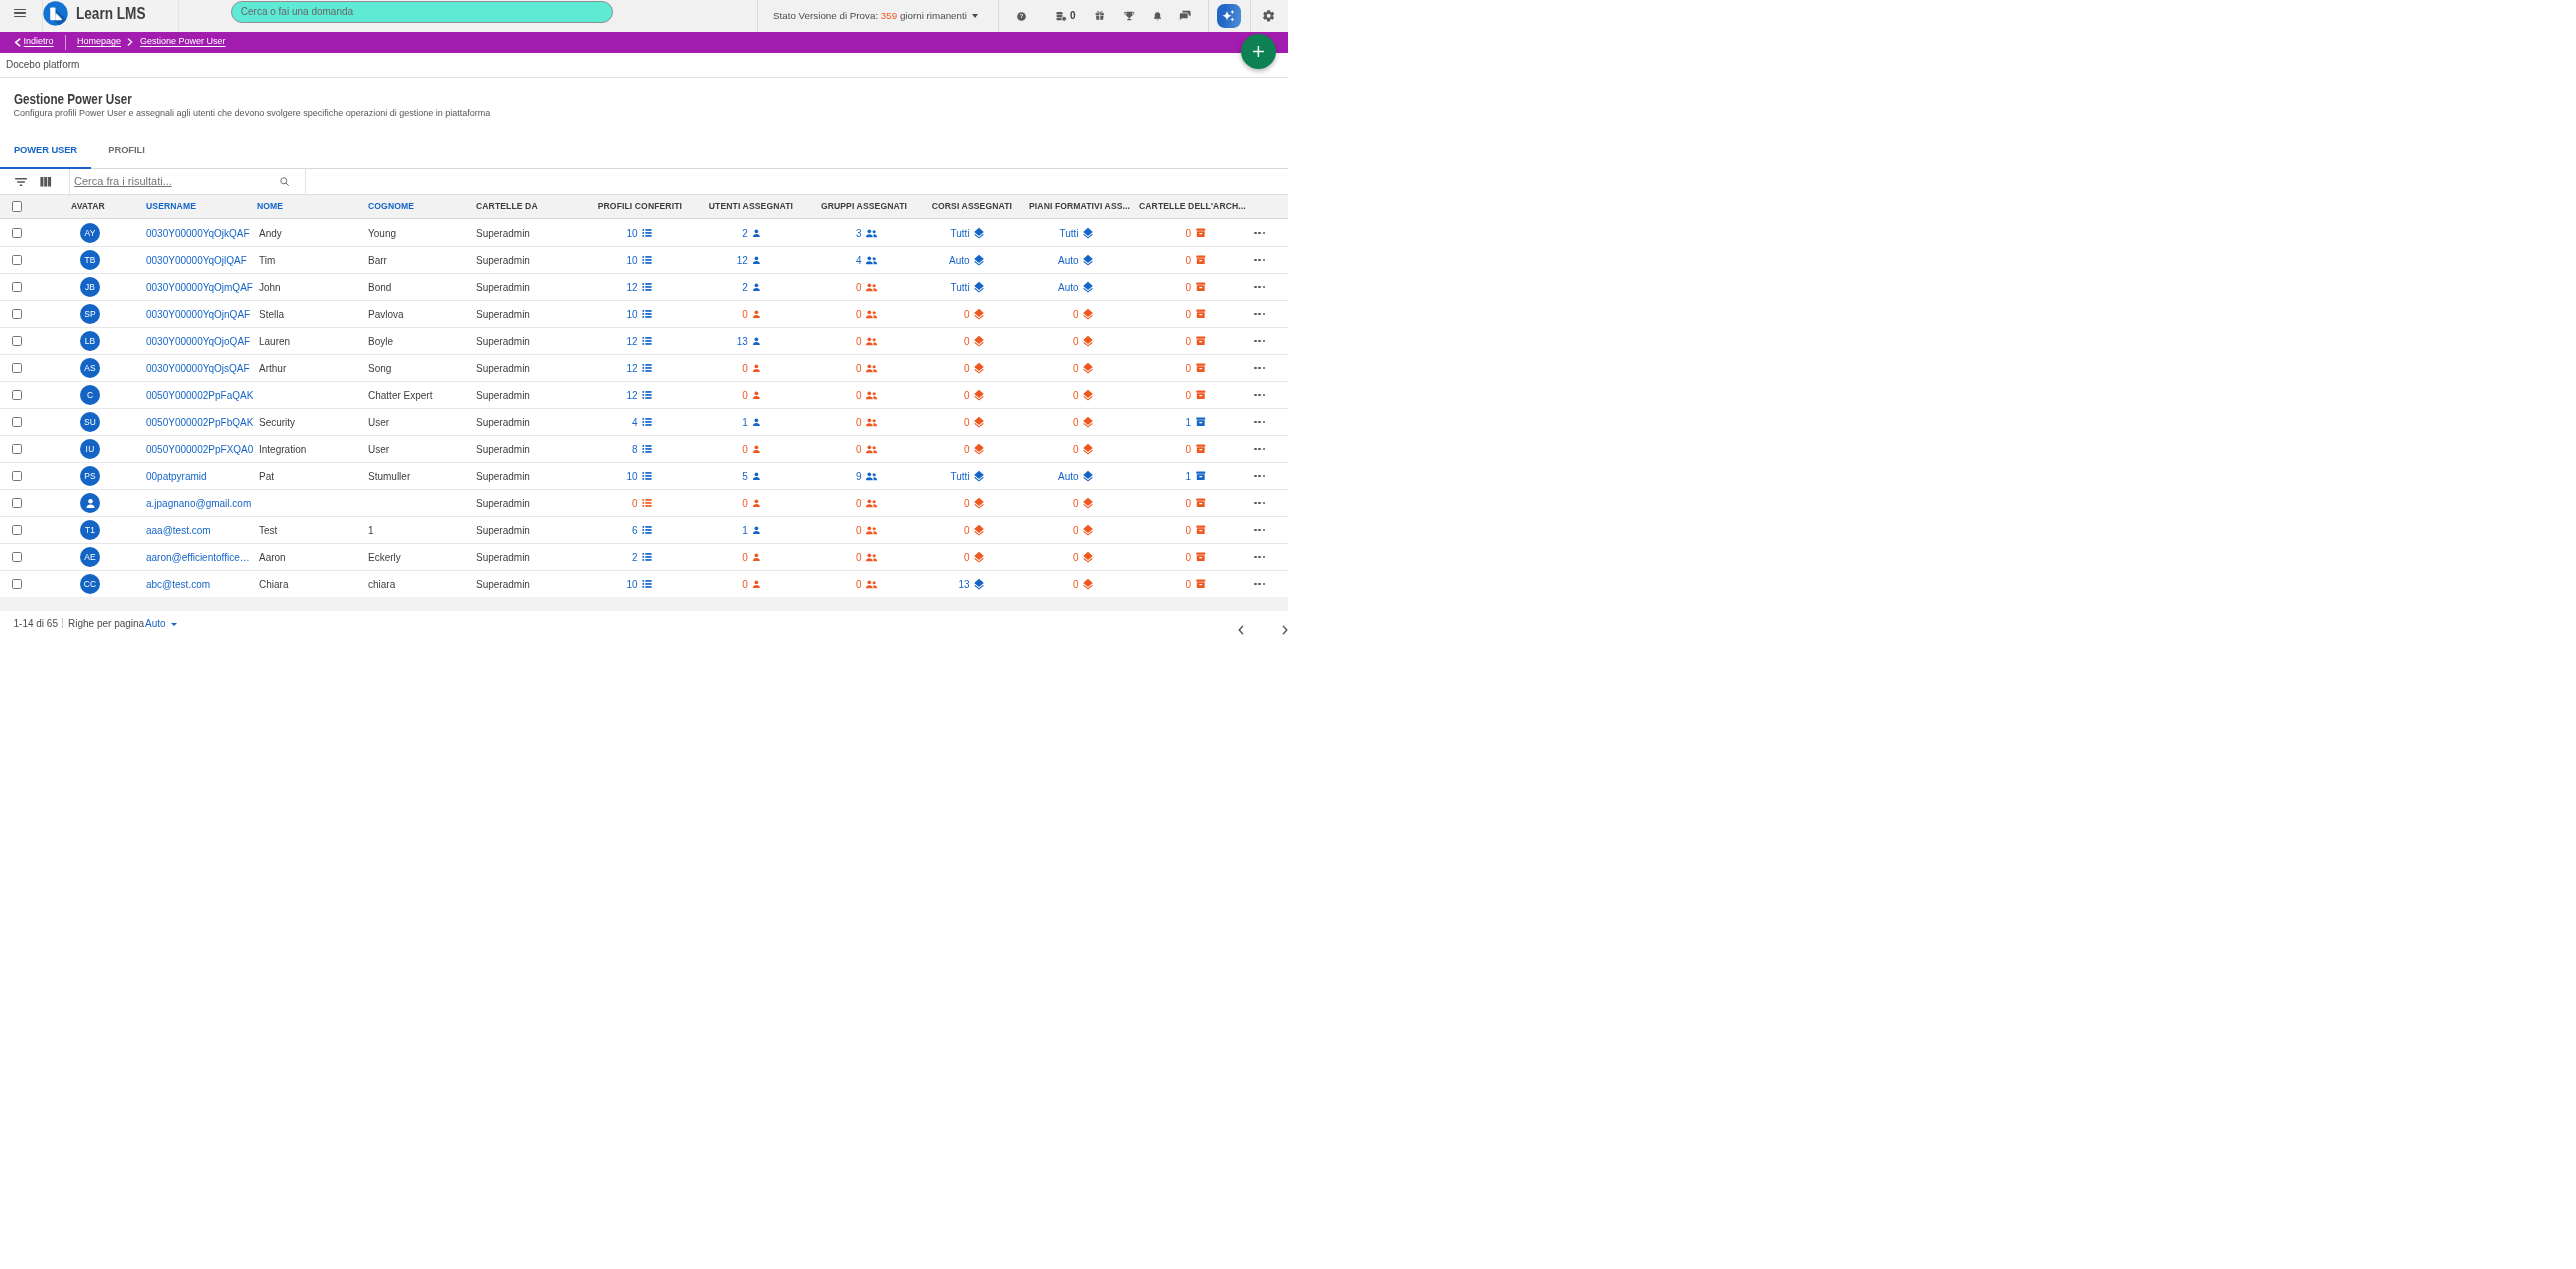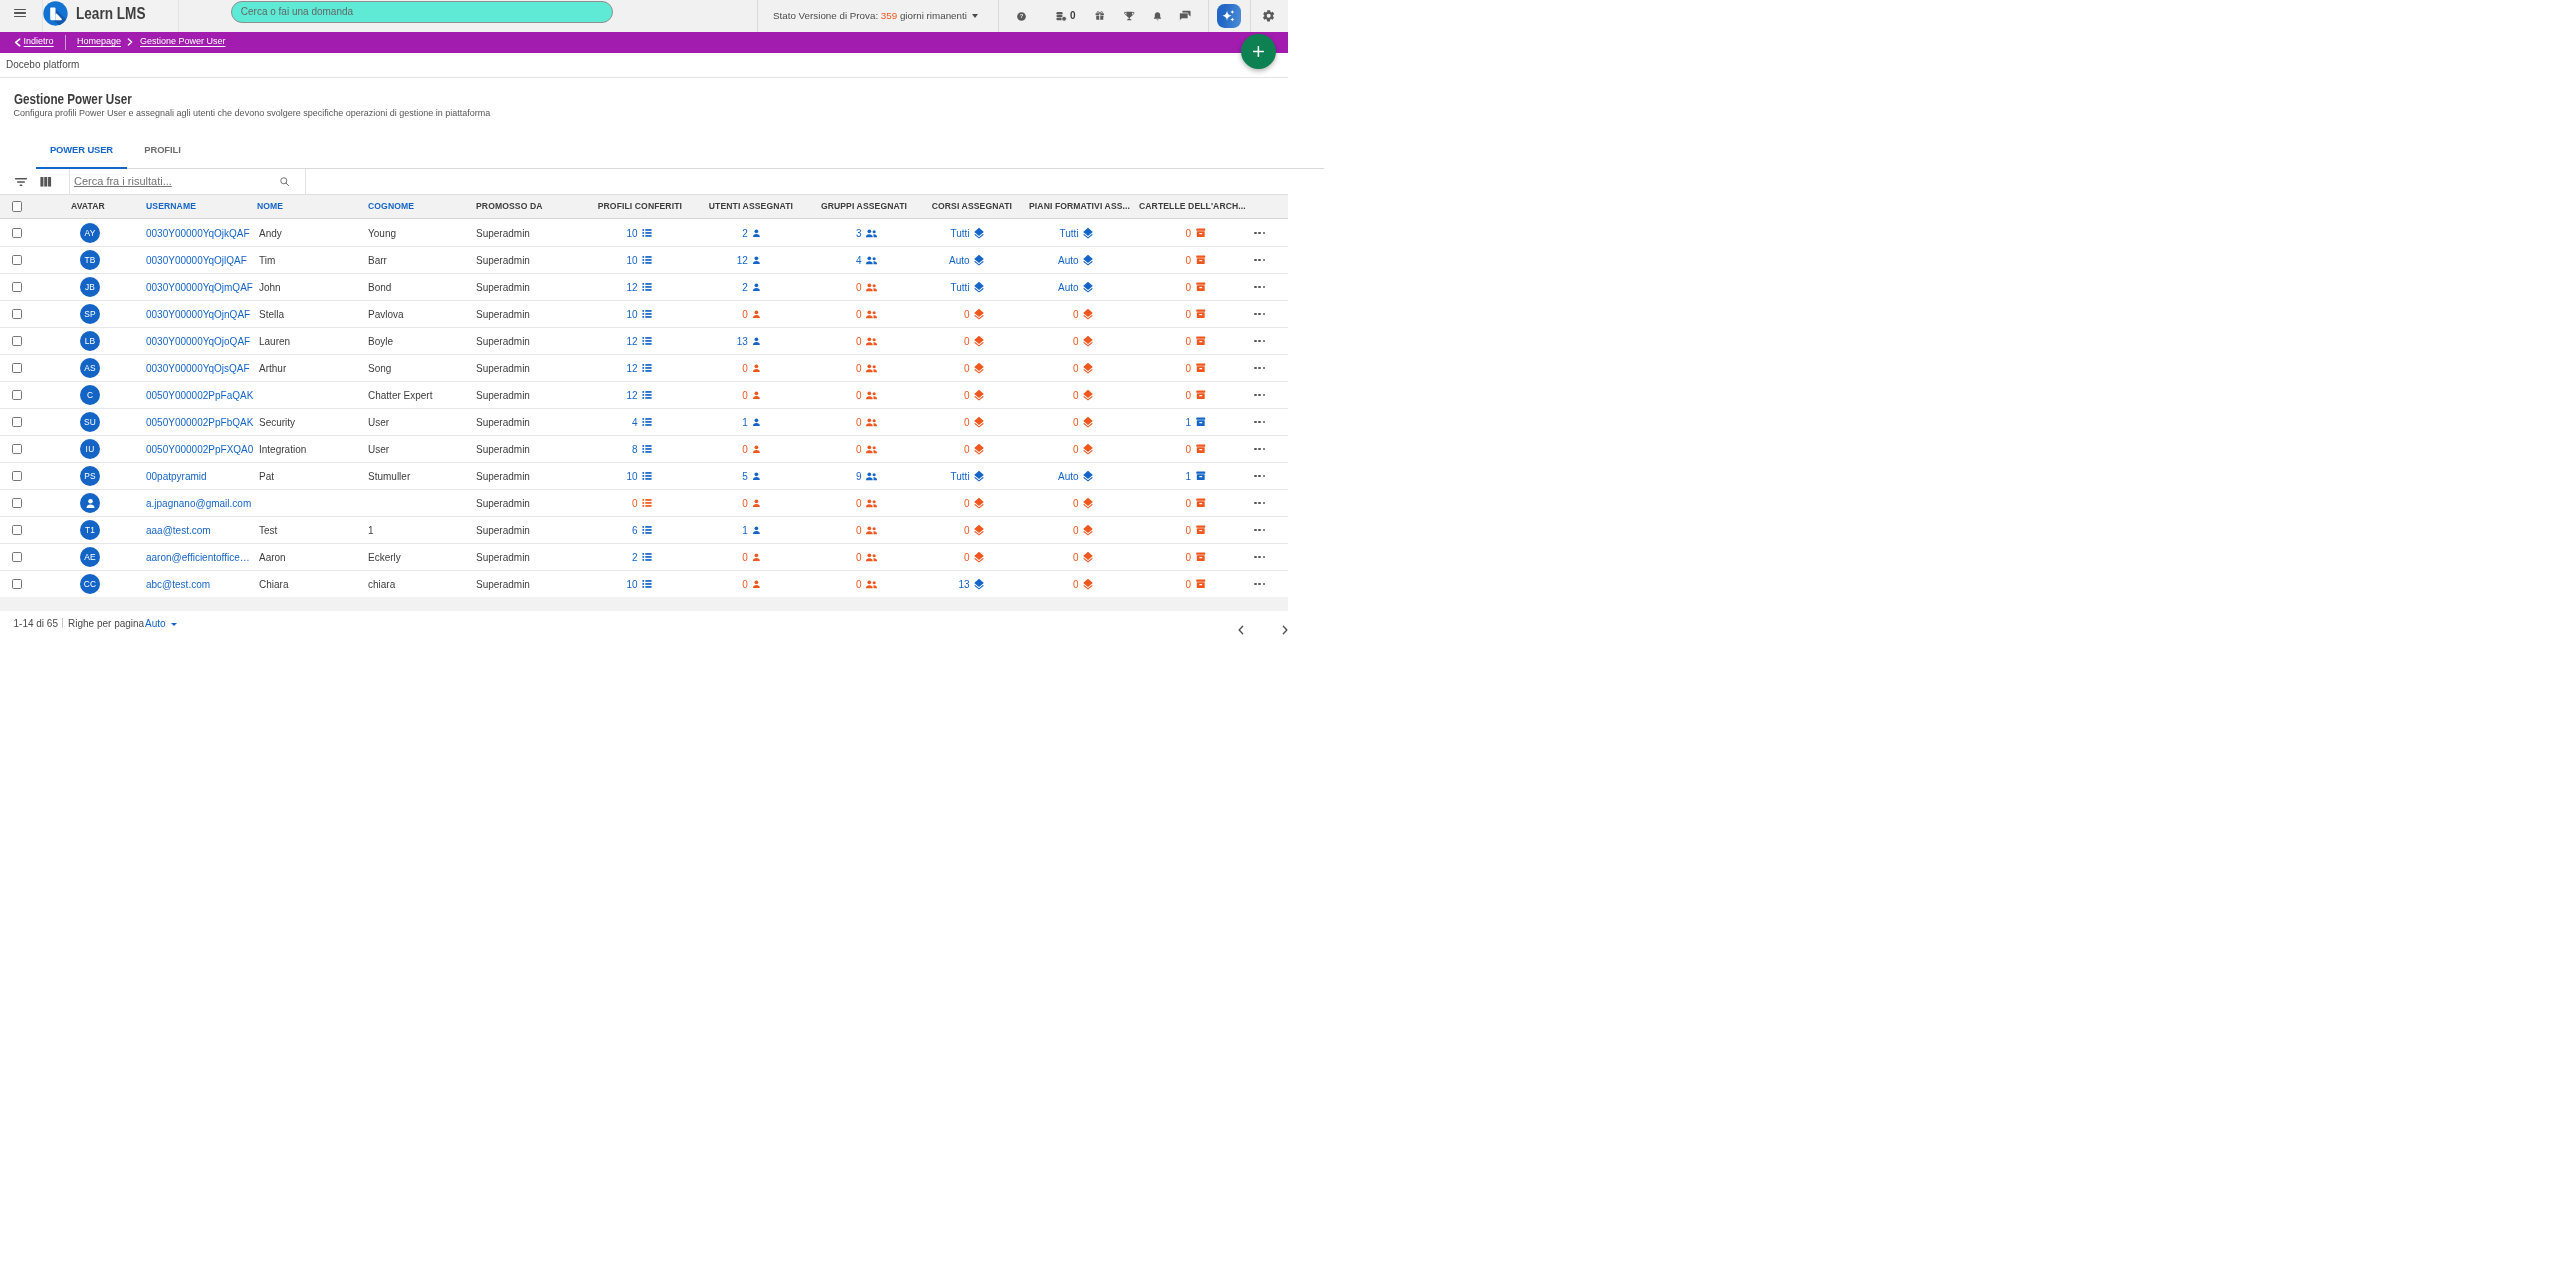--- a/index.html
+++ b/index.html
@@ -36,21 +36,21 @@
 .bb-gt{position:absolute;left:127px;top:6px;}
 .bb-cur{position:absolute;left:140px;top:4px;}
 
 .platform{height:24.6px;background:#fff;border-bottom:0.7px solid #e3e3e3;
   font-size:10px;color:#4a4a4a;line-height:24.6px;padding-left:6px;}
 
 .title{position:absolute;left:13.5px;top:91px;font-size:14.5px;font-weight:700;color:#3c3c3c;
   transform:scaleX(.807);transform-origin:0 50%;white-space:nowrap;}
 .subtitle{position:absolute;left:13.5px;top:108px;font-size:9px;color:#575757;}
 
-.tabs{position:absolute;left:0;top:135px;width:1288px;height:34px;border-bottom:0.7px solid #d9d9d9;margin-left:36px;}
+.tabs{position:absolute;left:0;top:135px;width:1288px;height:34px;border-bottom:0.7px solid #d9d9d9;}
 .tab{position:absolute;top:0;height:34px;line-height:30px;font-size:9.4px;font-weight:700;letter-spacing:-0.1px;text-align:center;}
 .tab1{left:0;width:91px;color:#1565c8;border-bottom:2.7px solid #1565c8;}
 .tab2{left:91px;width:71px;color:#6e6e6e;}
 
 .toolbar{position:absolute;left:0;top:169px;width:1288px;height:26px;border-bottom:0.7px solid #dedede;background:#fff;}
 .tb-sep{position:absolute;top:0;width:0.7px;height:100%;background:#e2e2e2;}
 .tb-ph{position:absolute;left:74px;top:0;line-height:25px;font-size:11px;color:#757575;text-decoration:underline;}
 
 .thead{position:absolute;left:0;top:195px;width:1288px;height:23.6px;background:#f2f2f2;border-bottom:0.7px solid #d8d8d8;
   font-size:8.6px;font-weight:700;color:#3d3d3d;letter-spacing:0.1px;}
@@ -217,21 +217,21 @@
       </svg>
     </div>
 <div class="tb-sep" style="left:305px"></div>
 </div>
 <div class="thead">
 <span class="ckb"></span>
 <span style="left:71px">AVATAR</span>
 <span class="blue" style="left:146px">USERNAME</span>
 <span class="blue" style="left:257px">NOME</span>
 <span class="blue" style="left:368px">COGNOME</span>
-<span style="left:476px">PROMOSSO DA</span>
+<span style="left:476px">CARTELLE DA</span>
 <span style="right:606px">PROFILI CONFERITI</span>
 <span style="right:495px">UTENTI ASSEGNATI</span>
 <span style="right:381px">GRUPPI ASSEGNATI</span>
 <span style="right:276px">CORSI ASSEGNATI</span>
 <span style="left:1029px">PIANI FORMATIVI ASS...</span>
 <span style="left:1139px">CARTELLE DELL'ARCH...</span>
 </div>
 <div class="tbody">
 <div class="row">
 <span class="ckb"></span>

